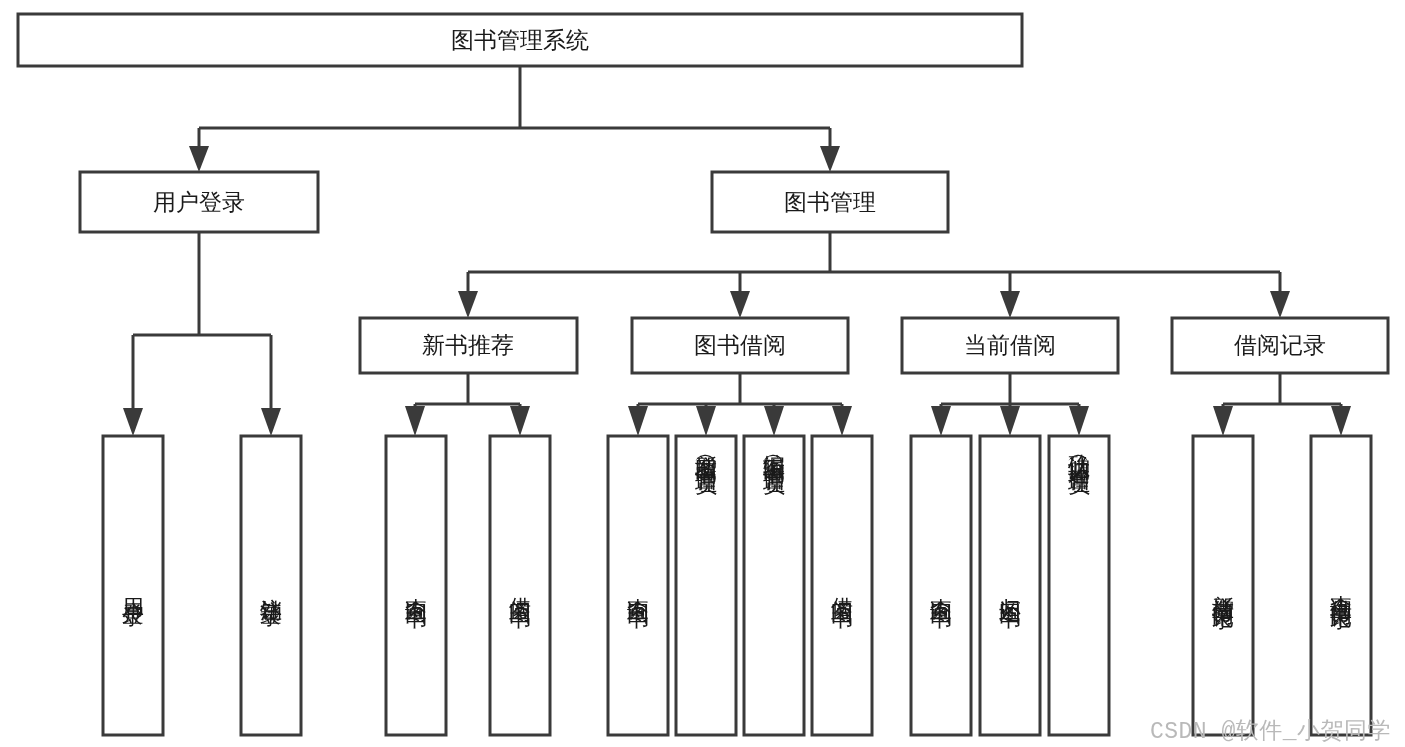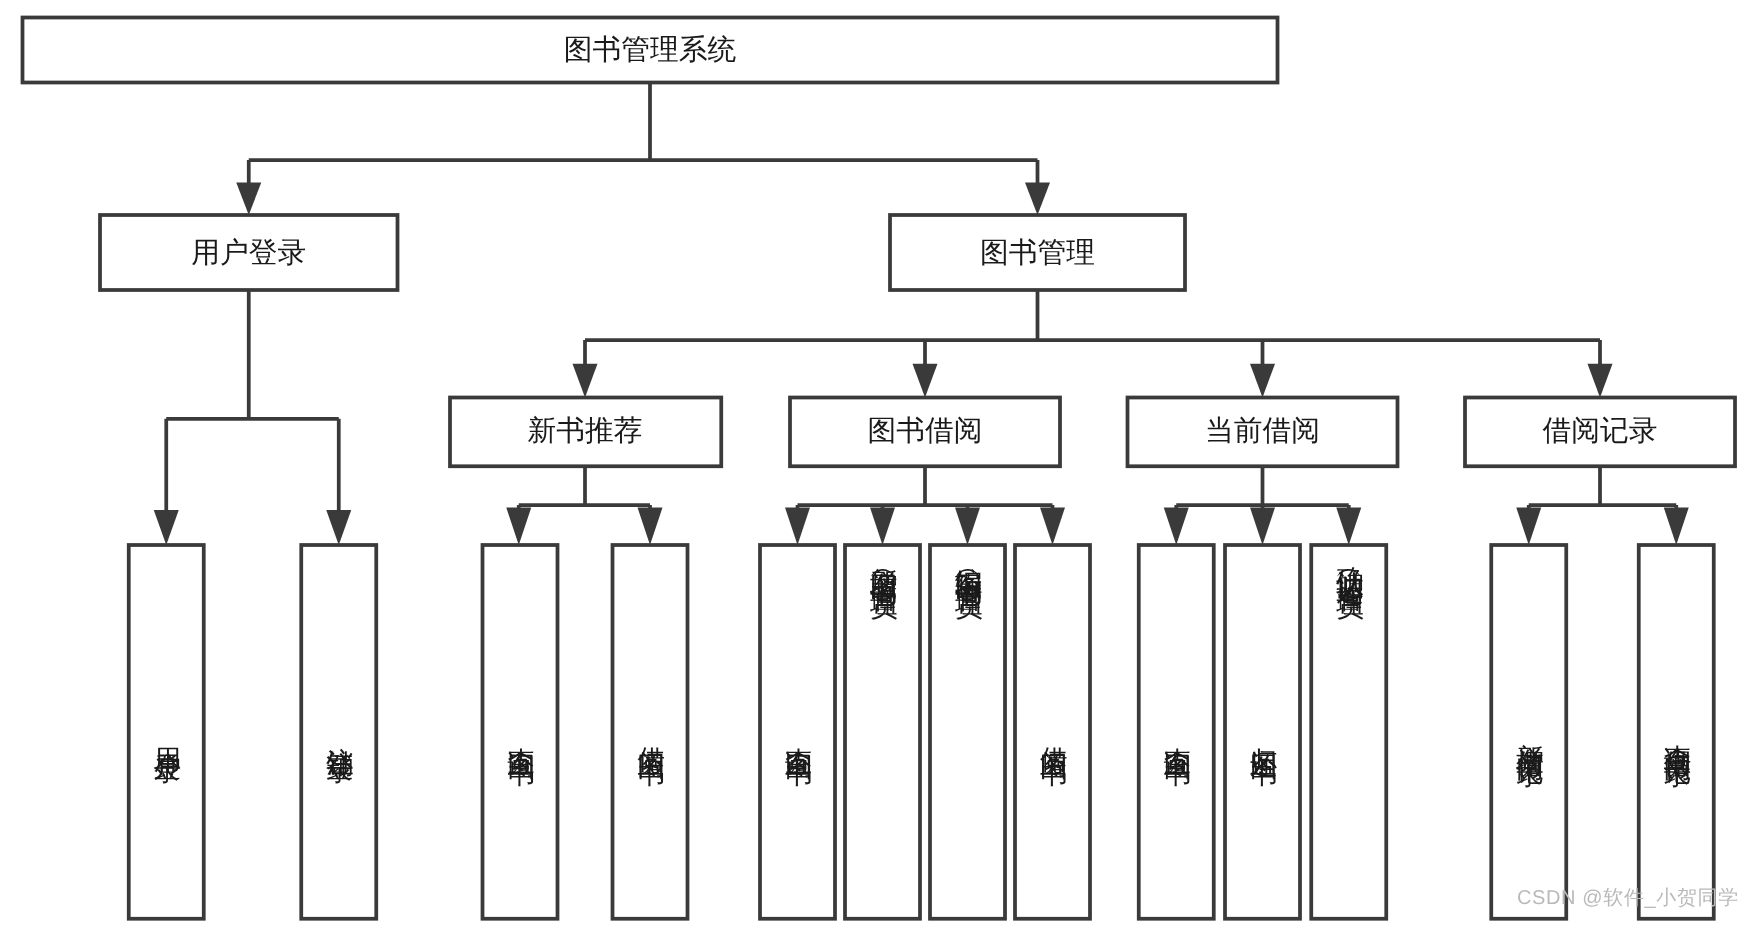--- a/index.html
+++ b/index.html
@@ -59,23 +59,23 @@
     writing-mode: vertical-rl;
     text-orientation: upright;
     letter-spacing: 3px;
     line-height: 1;
     white-space: nowrap;
     text-align: center;
   }
   .watermark {
     position: absolute;
     right: 14px;
-    bottom: 18px;
-    font-family: Liberation Sans, sans-serif;
-    font-size: 16px;
+    bottom: 1px;
+    font-family: Liberation Mono, monospace;
+    font-size: 23px;
     color: #b9b9b9;
     letter-spacing: 0.5px;
     user-select: none;
   }
 </style>
 </head>
 <body>
 
 <div id="diagram-root">
 

